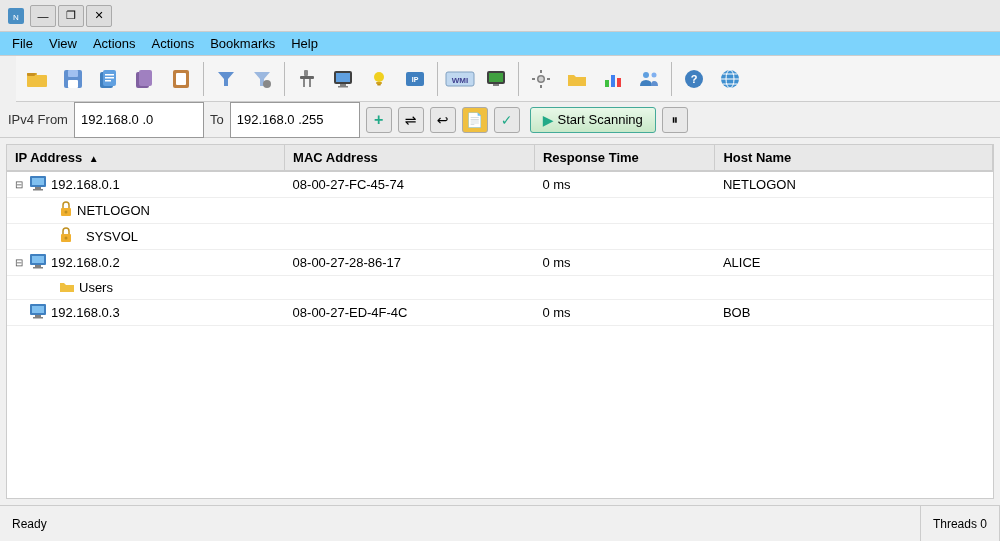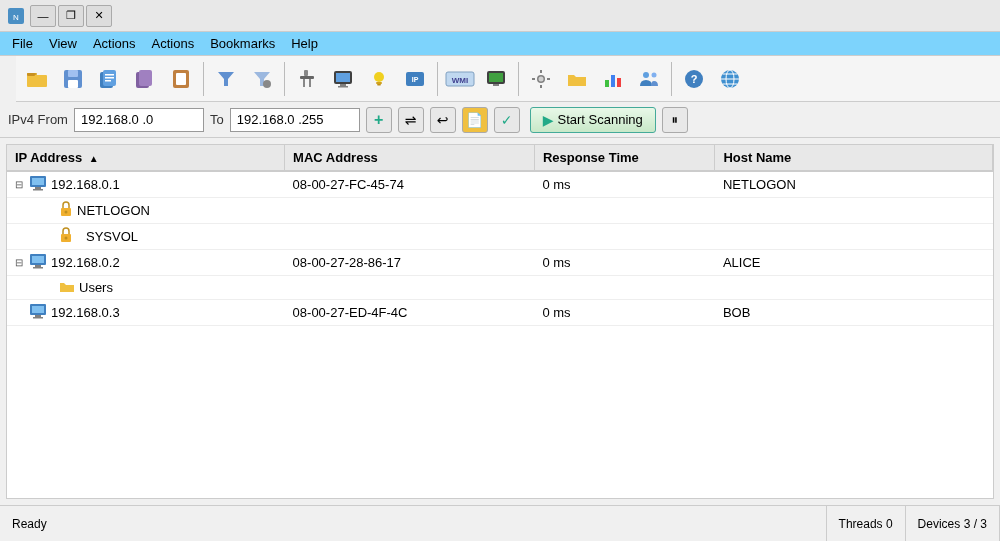--- a/index.html
+++ b/index.html
@@ -66,21 +66,21 @@
       padding: 4px 8px;
       border-bottom: 1px solid #ccc;
       gap: 6px;
       height: 36px;
     }
     .ipv4-label { font-size: 13px; color: #333; }
     .ipv4-input {
       border: 1px solid #999;
       background: white;
       padding: 2px 6px;
-      height: 24px;
+      height: 36px;
       font-size: 13px;
       width: 130px;
     }
     .ipv4-to { font-size: 13px; color: #333; }
     .icon-btn {
       width: 26px; height: 26px;
       border: 1px solid #aaa;
       background: #e8e8e8;
       cursor: pointer;
       display: flex; align-items: center; justify-content: center;
@@ -493,19 +493,15 @@
   </div>
 
   <div class="status-bar">
     <div class="status-segment">
       <span>Ready</span>
     </div>
     <div class="status-segment">
       <span>Threads</span>&nbsp;
       <span>0</span>
     </div>
-    <div class="status-segment">
-      <span>Devices</span>&nbsp;
-      <span>3 / 3</span>
-    </div>
   </div>
 
 </div>
 
 </body></html>

